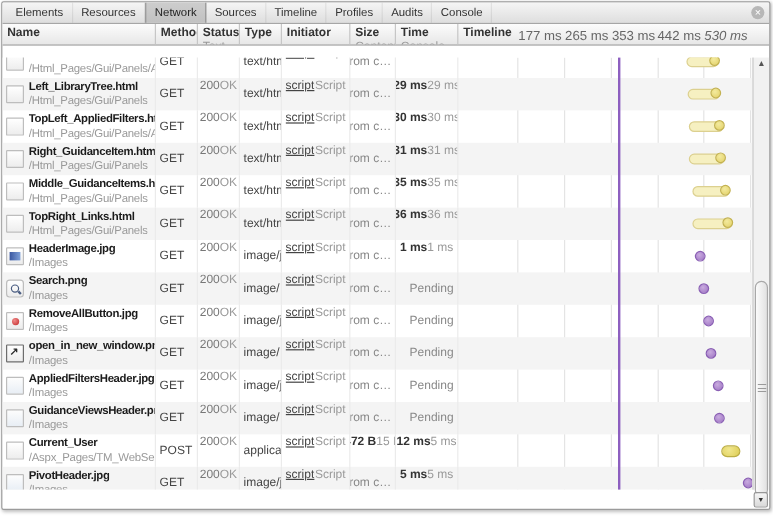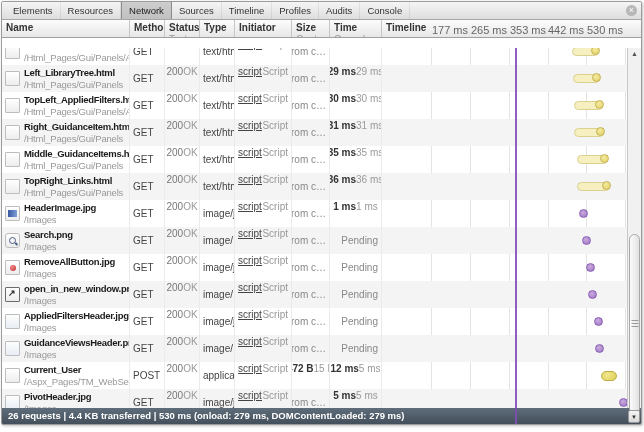--- a/index.html
+++ b/index.html
@@ -113,21 +113,21 @@
       <div class="hcell c-time">
         <div class="t">Time</div>
         <div class="s">Console</div>
       </div>
       <div class="hcell tl">
         <div class="t tl-label">Timeline</div>
         <div class="tick" style="left: 30px;">177 ms</div>
         <div class="tick" style="left: 69px;">265 ms</div>
         <div class="tick" style="left: 108px;">353 ms</div>
         <div class="tick" style="left: 146px;">442 ms</div>
-        <div class="tick" style="left: 185px;">530 ms</div>
+        <div class="tick" style="left: 185px; font-style: italic;">530 ms</div>
       </div>
     </div>
 
   <div class="bodyv">
     <div class="tgrid">
         <div class="gl" style="left: 49px;"></div>
         <div class="gl" style="left: 88px;"></div>
         <div class="gl" style="left: 127px;"></div>
         <div class="gl" style="left: 166px;"></div>
         <div class="gl" style="left: 204px;"></div>
@@ -609,20 +609,16 @@
 
   <div class="evline"></div>
 
   <div class="vscroll">
     <div class="sarrow">▲</div>
     <div class="thumb">
         <div class="grip"></div>
       </div>
   </div>
 
-  <div class="sbar">
-    <span>26 requests  |  4.4 KB transferred  |  530 ms (onload: 279 ms, DOMContentLoaded: 279 ms)</span>
-    <div class="sbtick"></div>
-  </div>
 
   <div class="downbtn">▼</div>
 
 </div>
 
 </body></html>

